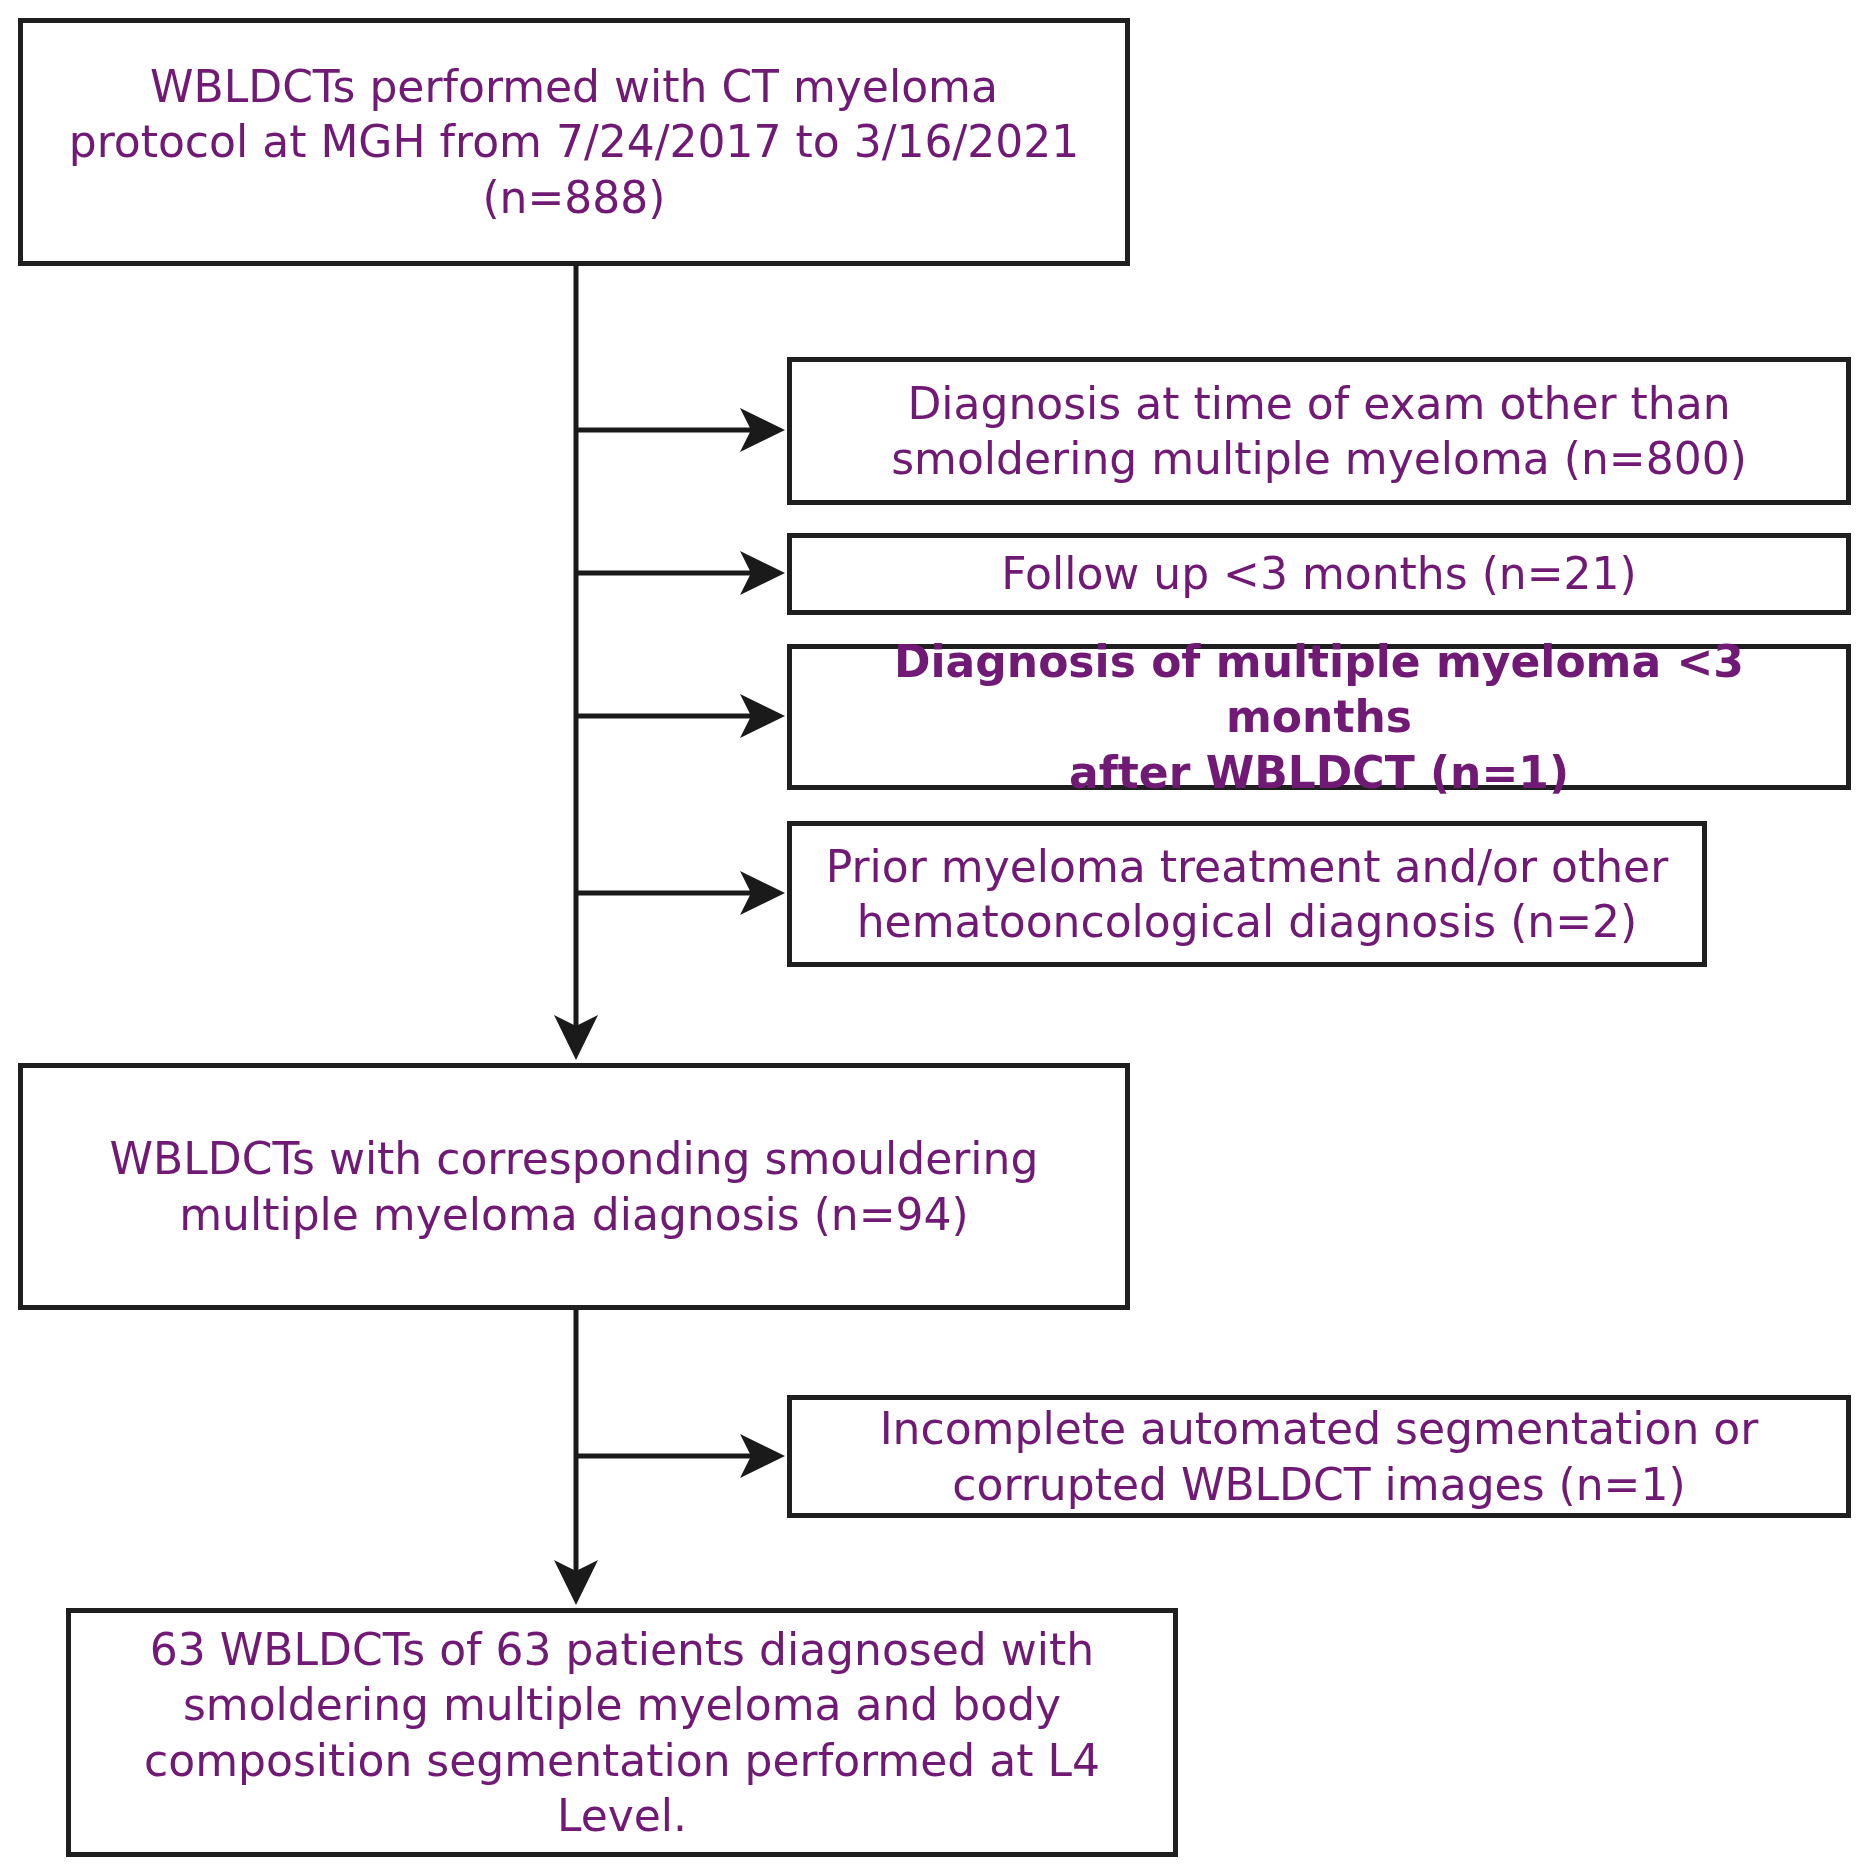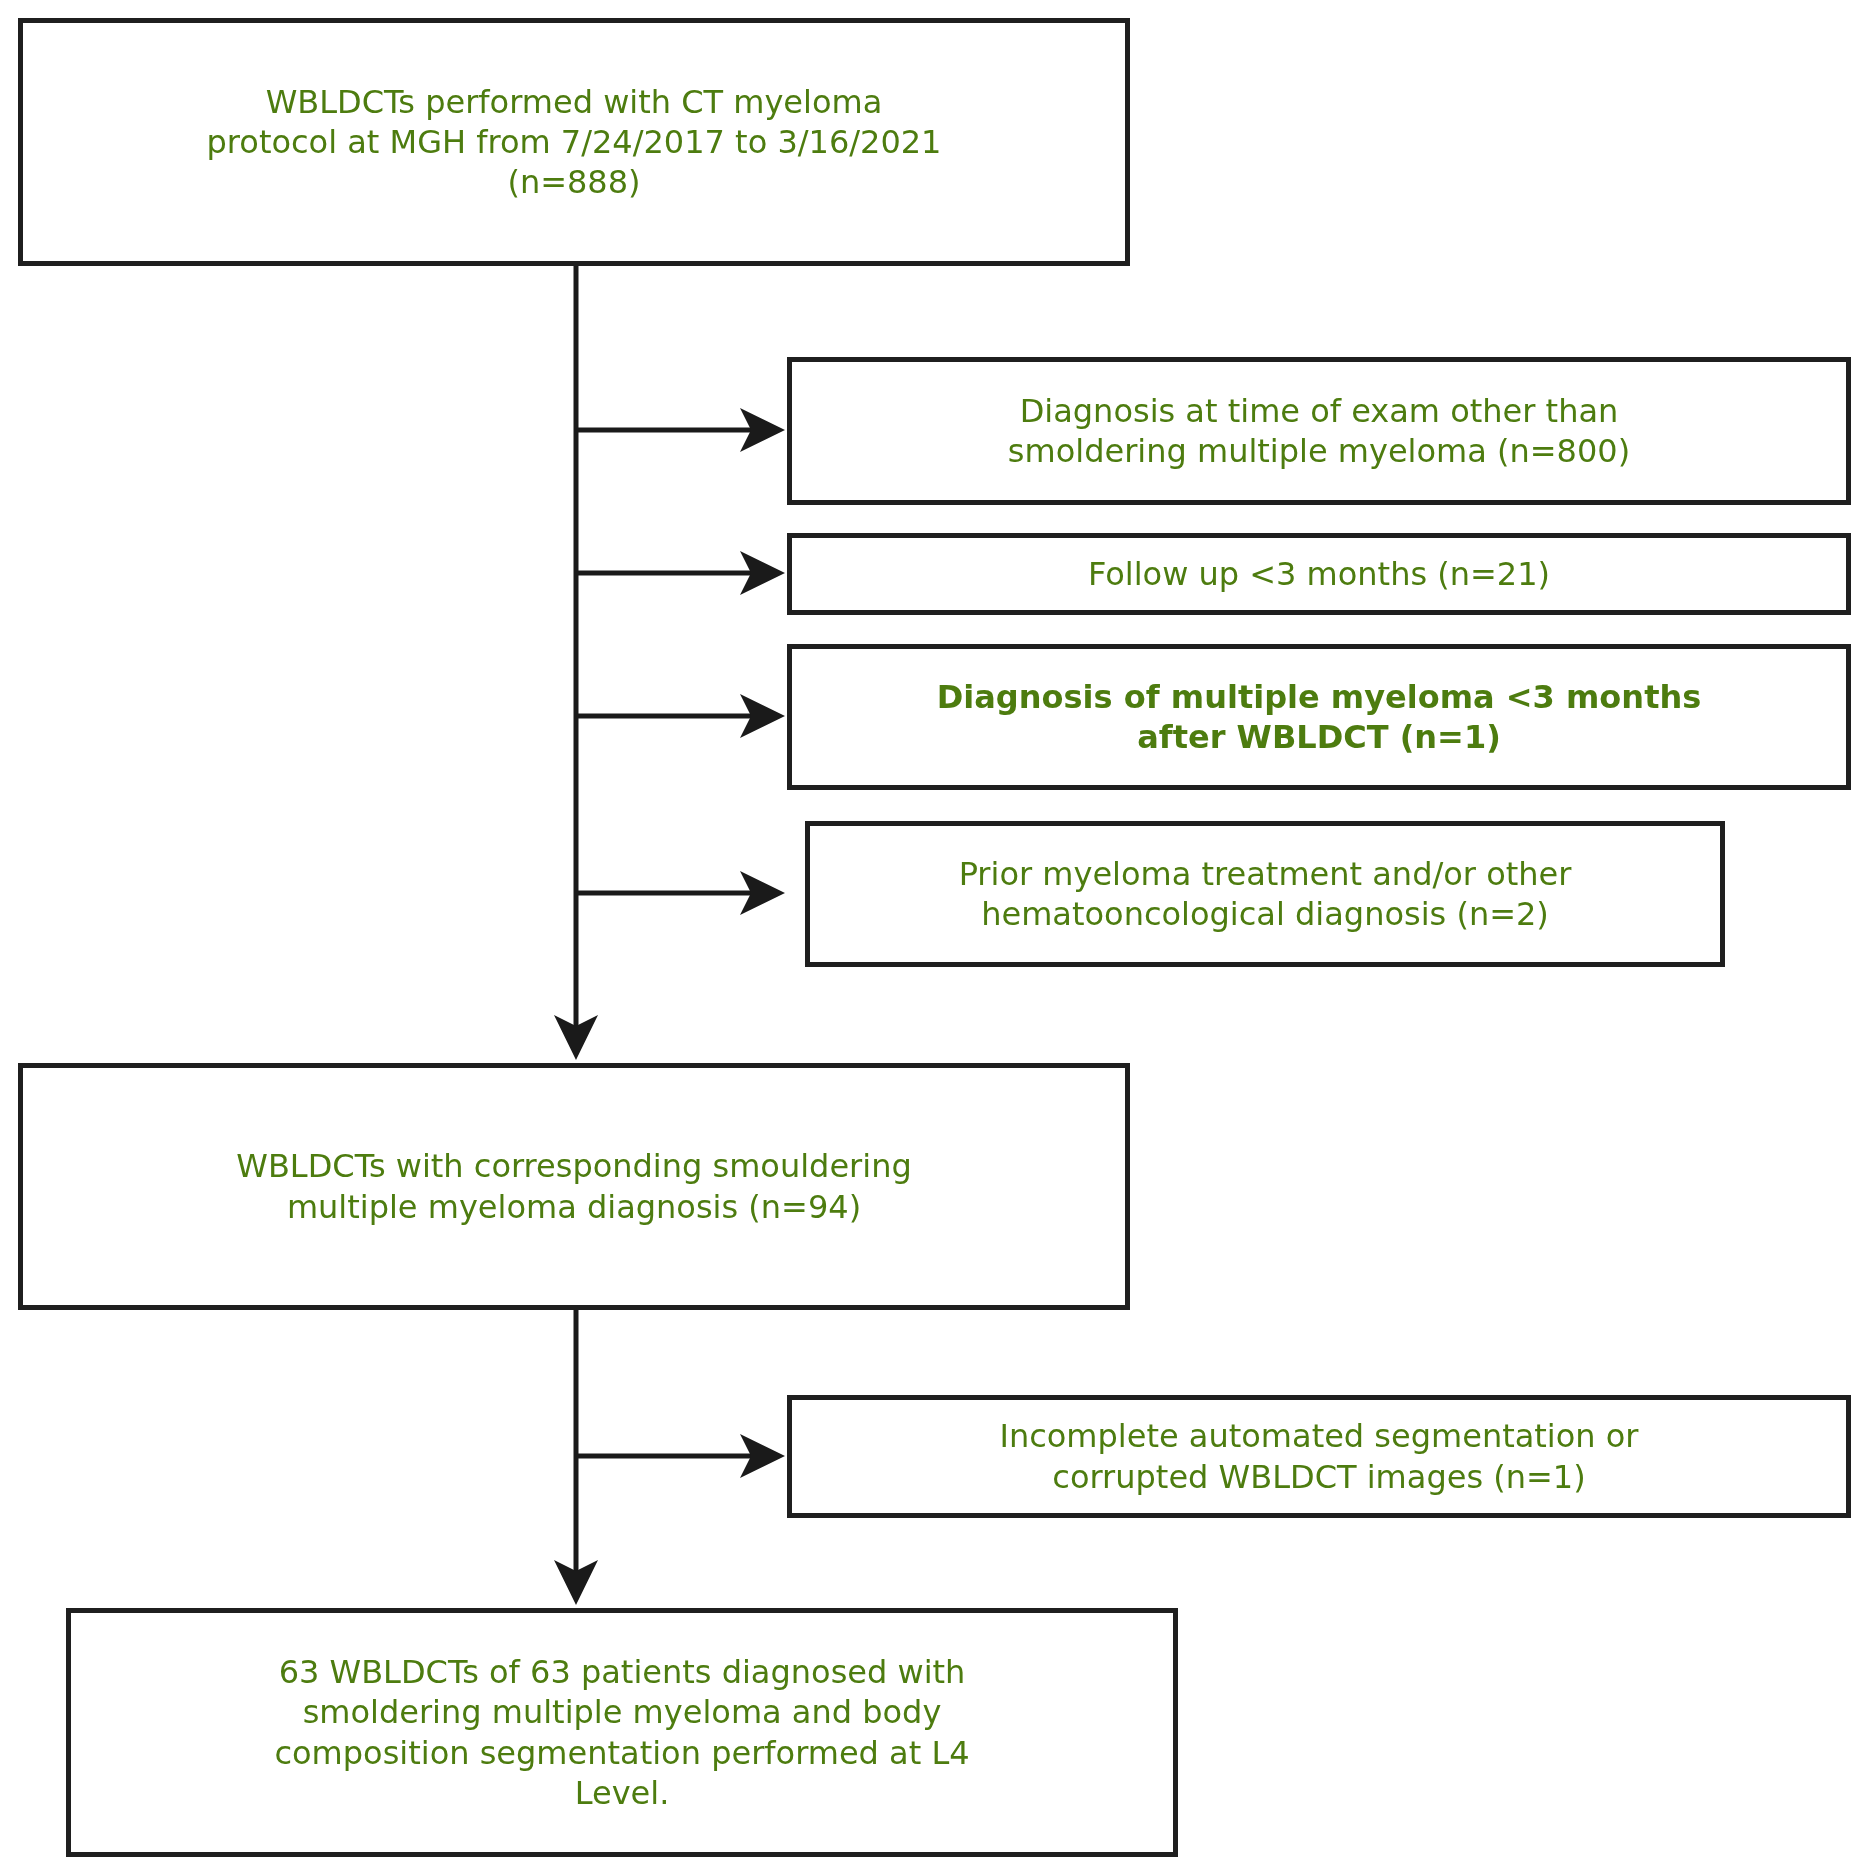--- a/index.html
+++ b/index.html
@@ -27,34 +27,34 @@
     box-sizing: border-box;
     border: 5px solid #1f1f1f;
     background: #ffffff;
     display: flex;
     align-items: center;
     justify-content: center;
     text-align: center;
   }
   .node .txt {
     white-space: pre-line;
-    font-size: 32px;
+    font-size: 44px;
     line-height: 1.26;
     padding: 0 24px;
-    color: #4d7c0f;
+    color: #701a75;
   }
   
   .box-initial { left: 18px;  top: 18px;   width: 1112px; height: 248px; }
   .box-cohort  { left: 18px;  top: 1063px; width: 1112px; height: 247px; }
   .box-final   { left: 18px;  top: 1608px; width: 1112px; height: 249px; margin-left: 48px; }
   
   .box-e1 { left: 787px; top: 357px;  width: 1064px; height: 148px; }
   .box-e2 { left: 787px; top: 533px;  width: 1064px; height: 82px;  }
   .box-e3 { left: 787px; top: 644px;  width: 1064px; height: 146px; font-weight: bold; }
-  .box-e4 { left: 787px; top: 821px;  width: 920px; height: 146px; margin-left: 18px; }
+  .box-e4 { left: 787px; top: 821px;  width: 920px; height: 146px; }
   .box-e5 { left: 787px; top: 1395px; width: 1064px; height: 123px; justify-content: center; }
   .conn-line { stroke: #1a1a1a; stroke-width: 5; fill: none; }
   .conn-head { fill: #1a1a1a; stroke: none; }
 </style>
 </head>
 <body>
 
 <div id="stage">
 
   <svg id="connectors" viewBox="0 0 1867 1875" xmlns="http://www.w3.org/2000/svg">

